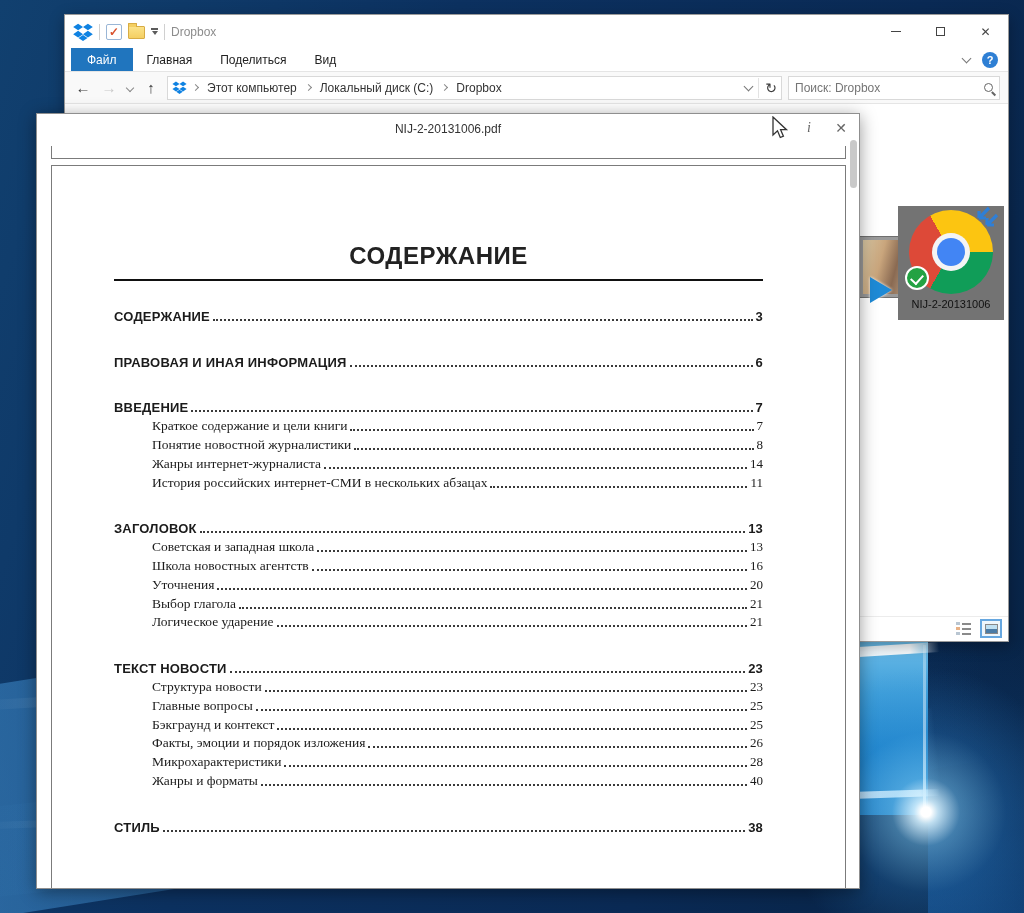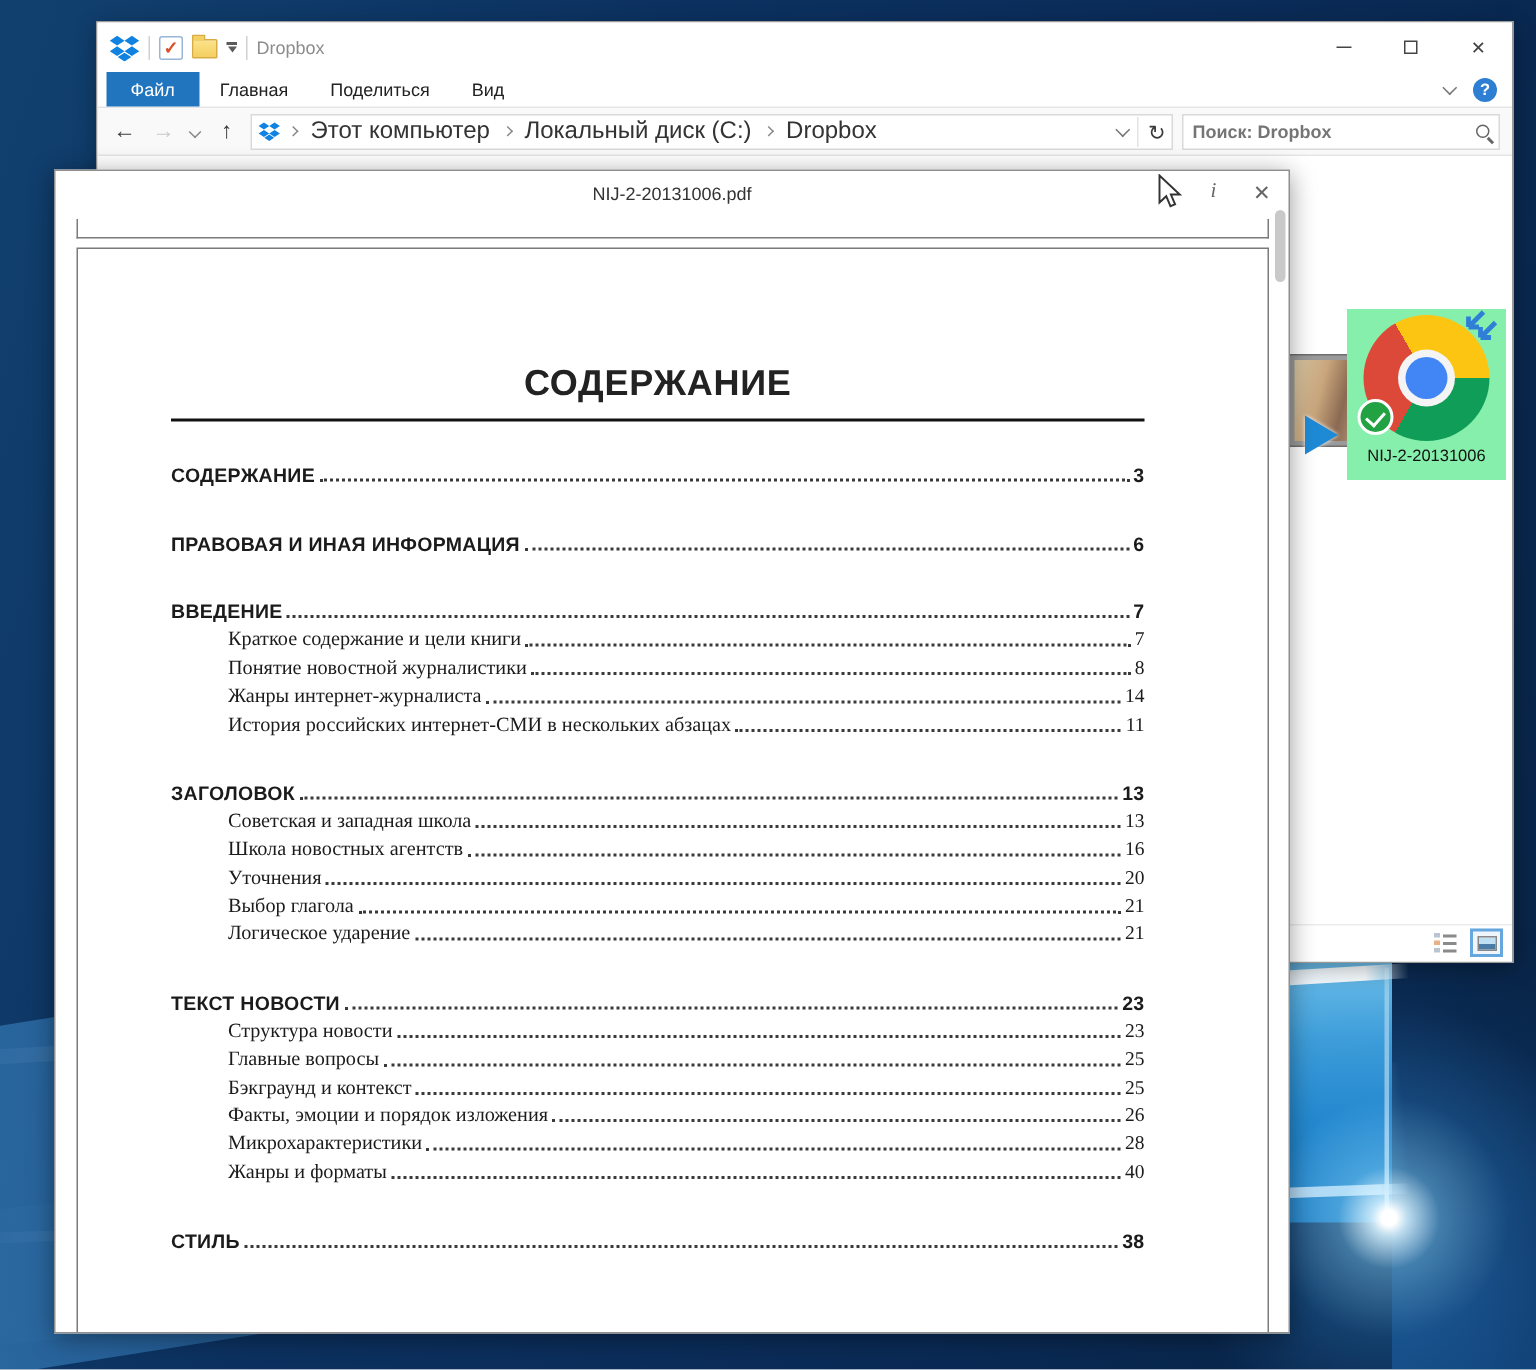--- a/index.html
+++ b/index.html
@@ -58,34 +58,34 @@
   .help-circle { width:16px; height:16px; border-radius:50%; background:#2e7fd4; color:#fff; font-size:11px; font-weight:bold;
         display:flex; align-items:center; justify-content:center; }
 
   .ex-addressrow { position:relative; height:32px; background:#f9f9f9; border-bottom:1px solid #e5e5e5;
         display:flex; align-items:center; padding:0 8px; gap:6px; }
   .nav-arrow { font-size:15px; color:#3b3b3b; width:20px; text-align:center; }
   .nav-arrow.disabled { color:#c9c9c9; }
   .nav-chev { width:6px; height:6px; border-right:1.5px solid #888; border-bottom:1.5px solid #888; transform:rotate(45deg); margin:0 2px; }
   .addr-box { display:flex; align-items:center; height:24px; background:#fff; border:1px solid #d9d9d9; flex:1; padding:0 4px; gap:4px; }
   .db-icon-sm { width:15px; height:13px; }
-  .crumb { font-size:16px; color:#333; padding:0 3px; white-space:nowrap; }
+  .crumb { font-size:12px; color:#333; padding:0 3px; white-space:nowrap; }
   .crumb-sep { width:5px; height:5px; border-right:1.3px solid #888; border-bottom:1.3px solid #888; transform:rotate(-45deg); margin:0 2px; }
   .addr-right { margin-left:auto; display:flex; align-items:center; gap:6px; }
   .addr-divider { width:1px; height:20px; background:#e3e3e3; }
   .refresh { font-size:14px; color:#3b3b3b; }
   .search-box { display:flex; align-items:center; width:212px; height:24px; background:#fff; border:1px solid #d9d9d9; padding:0 6px; }
-  .search-box input { border:none; outline:none; flex:1; font-size:12px; color:#555; font-family:"Liberation Sans",sans-serif; background:transparent;font-weight:bold; }
+  .search-box input { border:none; outline:none; flex:1; font-size:12px; color:#555; font-family:"Liberation Sans",sans-serif; background:transparent; }
   .mag { position:relative; width:9px; height:9px; border:1.5px solid #666; border-radius:50%; margin-left:4px; }
   .mag::after { content:""; position:absolute; left:7px; top:7px; width:5px; height:1.5px; background:#666; transform:rotate(45deg); transform-origin:left center; }
 
   .ex-content { position:relative; height:536px; background:#fff; overflow:hidden; }
 
   .tile { position:absolute; display:flex; flex-direction:column; align-items:center; }
-  .tile.selected { background:#86efac; }
+  .tile.selected { background:#737373; }
   .tile-pdf { left:833px; top:102px; width:106px; height:114px; padding-top:4px; }
   .chrome-icon { position:relative; width:84px; height:84px; }
   .chrome-outer { position:absolute; inset:0; border-radius:50%;
         background:conic-gradient(from -30deg at 50% 50%, #fcc511 0 120deg, #109d58 120deg 240deg, #dd4938 240deg 360deg); }
   .chrome-ring { position:absolute; left:23px; top:23px; width:38px; height:38px; border-radius:50%; background:#f4f4f4; }
   .chrome-core { position:absolute; left:28px; top:28px; width:28px; height:28px; border-radius:50%; background:#4285f4; }
   .badge-sync { position:absolute; left:-4px; top:56px; width:24px; height:24px; border-radius:50%;
         background:#23a243; border:2px solid #fff; }
   .badge-sync::after { content:""; position:absolute; left:6px; top:4px; width:6px; height:10px;
         border-right:2.5px solid #fff; border-bottom:2.5px solid #fff; transform:rotate(42deg); }

